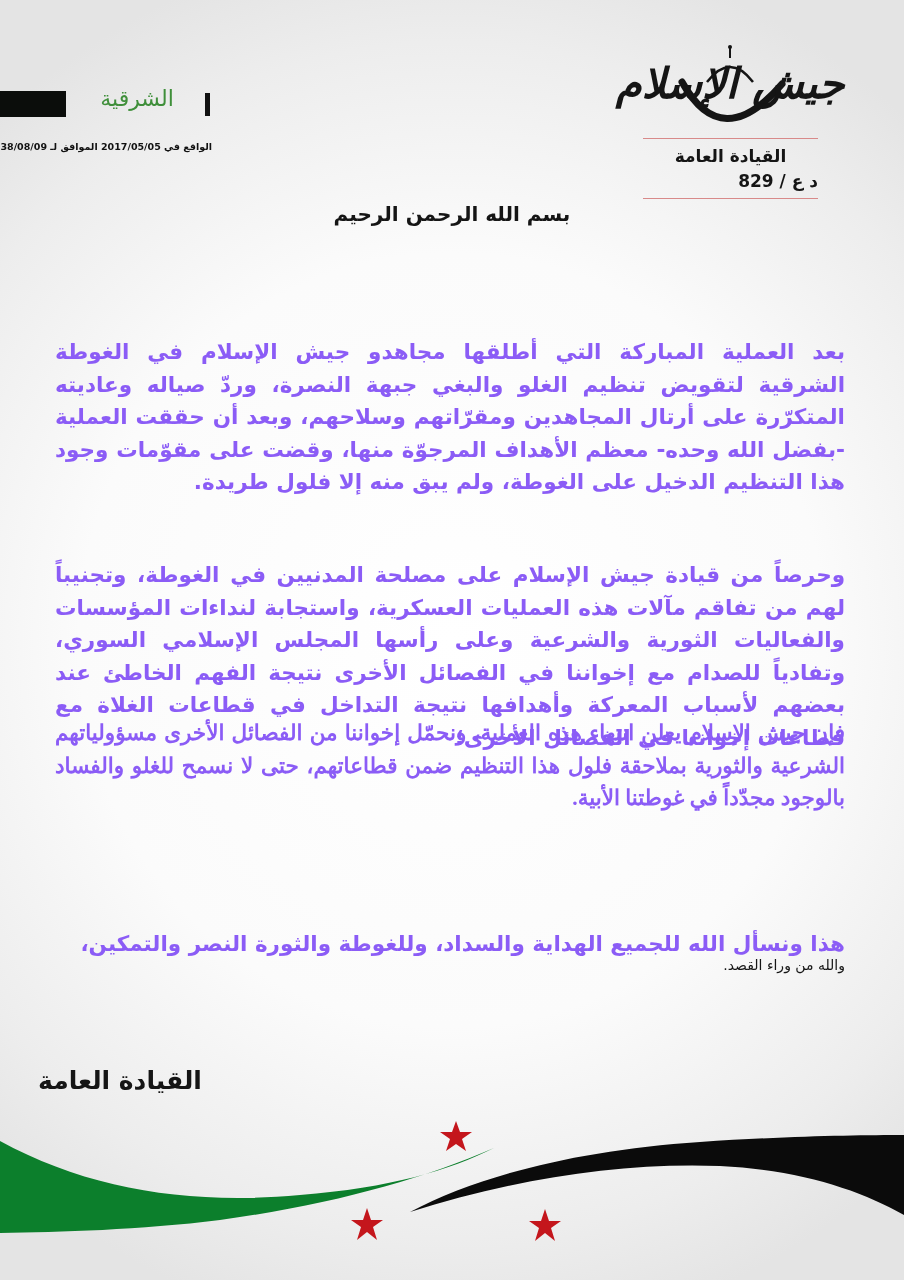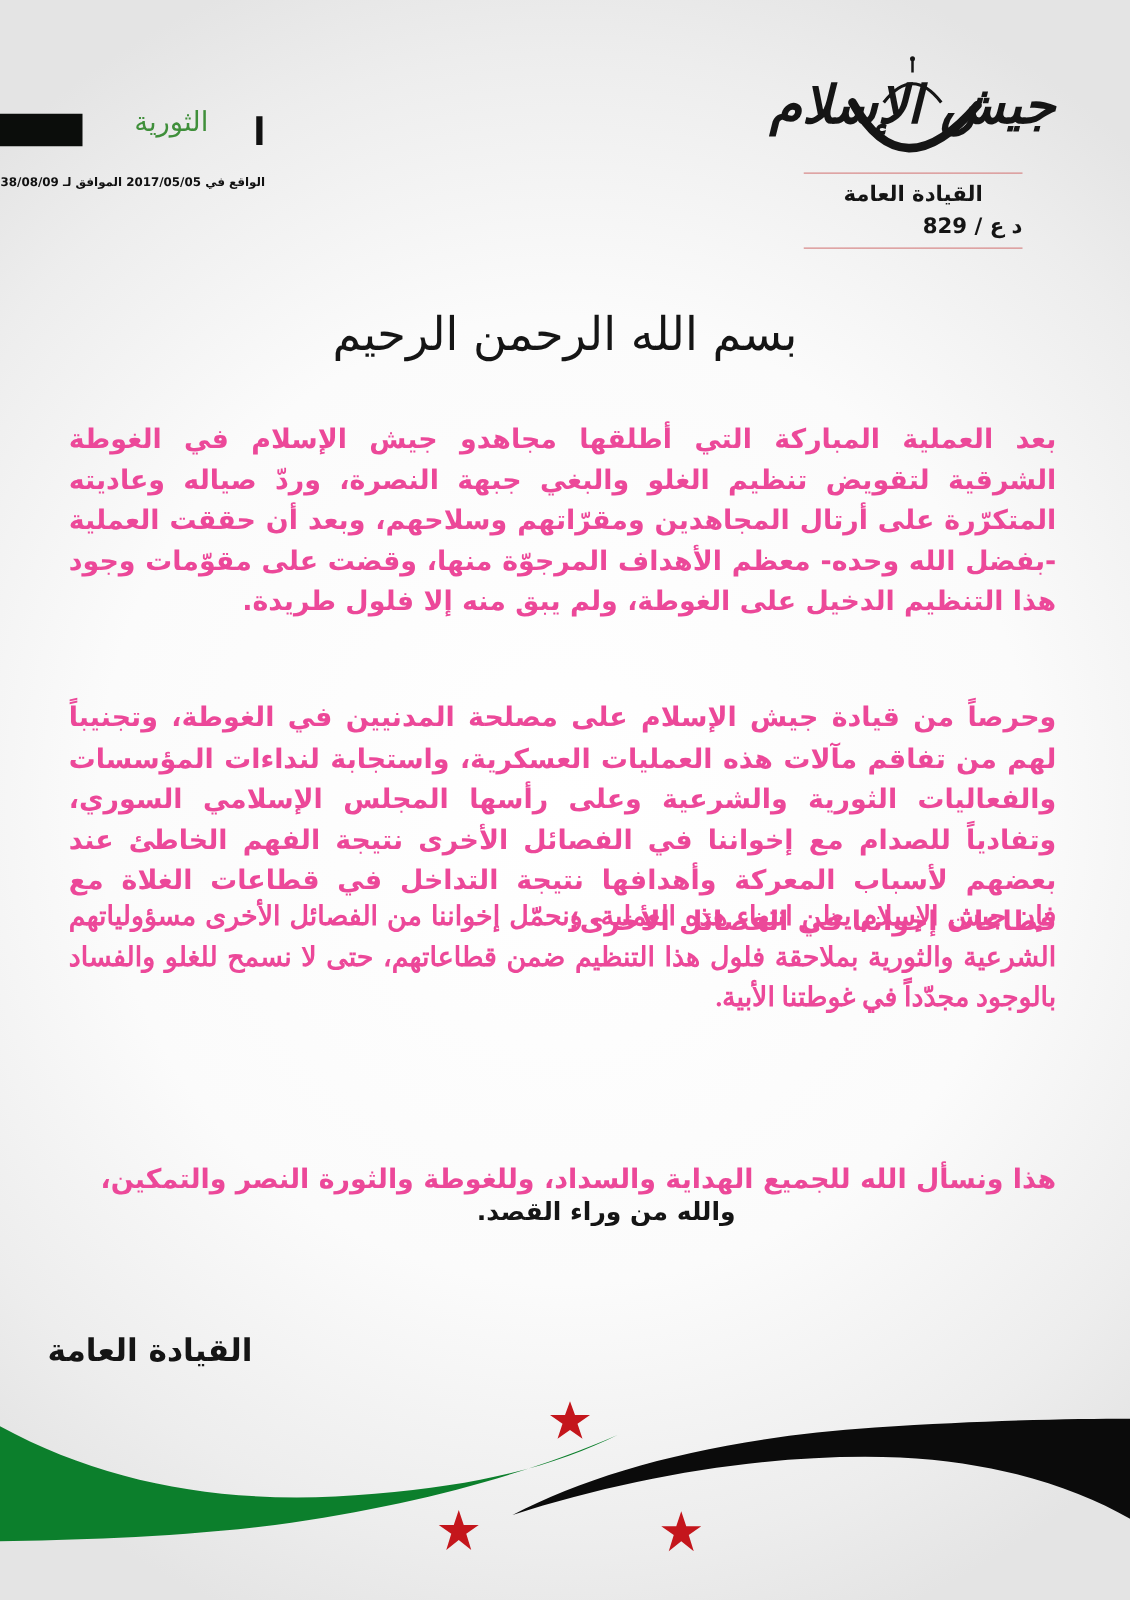--- a/index.html
+++ b/index.html
@@ -18,41 +18,41 @@
   .date-line { left: 0; top: 141px; width: 212px; font-size: 9.5px; font-weight: bold; color: #111; direction: rtl; text-align: right; white-space: nowrap; }
 
   
   .logo { left: 612px; top: 42px; width: 236px; height: 86px; }
   .hr-red { height: 1px; background: #d88a8a; }
   .hr-top { left: 643px; top: 138px; width: 175px; }
   .hr-bot { left: 643px; top: 198px; width: 175px; }
   .command-top { left: 643px; top: 146px; width: 175px; text-align: center; font-size: 17px; font-weight: bold; direction: rtl; }
   .ref-no { left: 643px; top: 171px; width: 175px; font-size: 17px; font-weight: bold; direction: rtl; }
 
-  .basmala { left: 250px; top: 202px; width: 404px; text-align: center; font-size: 37px; font-weight: normal; direction: rtl; margin-top: 44px; }
+  .basmala { left: 250px; top: 202px; width: 404px; text-align: center; font-size: 20px; font-weight: bold; direction: rtl; }
 
   .body-text {
     left: 55px; width: 790px; direction: rtl; text-align: justify; text-align-last: right;
-    font-size: 21.5px; font-weight: bold; line-height: 32.5px; color: #ec4899;
+    font-size: 21.5px; font-weight: bold; line-height: 32.5px; color: #8b5cf6;
   }
   .p1 { top: 336px; }
   .p2 { top: 559px; }
   .p3 { top: 717px; font-family: Liberation Serif, serif; }
   .p4 { top: 928px; }
-  .closing { left: 55px; width: 790px; top: 957px; text-align: center; font-size: 20px; font-weight: bold; direction: rtl; padding-left: 70px; box-sizing: border-box; }
+  .closing { left: 55px; width: 790px; top: 957px; font-size: 14px; font-weight: normal; direction: rtl; padding-left: 70px; box-sizing: border-box; }
 
   .signature { left: 38px; top: 1066px; font-size: 25px; font-weight: bold; direction: rtl; }
 
   .flag-svg { left: 0; top: 1120px; width: 904px; height: 160px; }
 </style>
 </head>
 <body>
 
 <div class="abs black-bar"></div>
-<div class="abs statement-word">الثورية</div>
+<div class="abs statement-word">الشرقية</div>
 <div class="abs vbar"></div>
 <div class="abs date-line">الواقع في 2017/05/05 الموافق لـ 1438/08/09</div>
 
 <svg class="abs logo" viewBox="0 0 236 86">
   <path d="M70 40 Q 110 112 170 42" fill="none" stroke="#151515" stroke-width="7" stroke-linecap="round"></path>
   <path d="M95 40 Q 118 10 141 40" fill="none" stroke="#151515" stroke-width="2.5"></path>
   <line x1="118" y1="6" x2="118" y2="16" stroke="#151515" stroke-width="2"></line>
   <circle cx="118" cy="5" r="2" fill="#151515"></circle>
   <text x="118" y="56" text-anchor="middle" font-family="DejaVu Sans, sans-serif" font-weight="bold" font-size="42" fill="#151515" direction="rtl" font-style="italic">جيش الإسلام</text>
 </svg>

